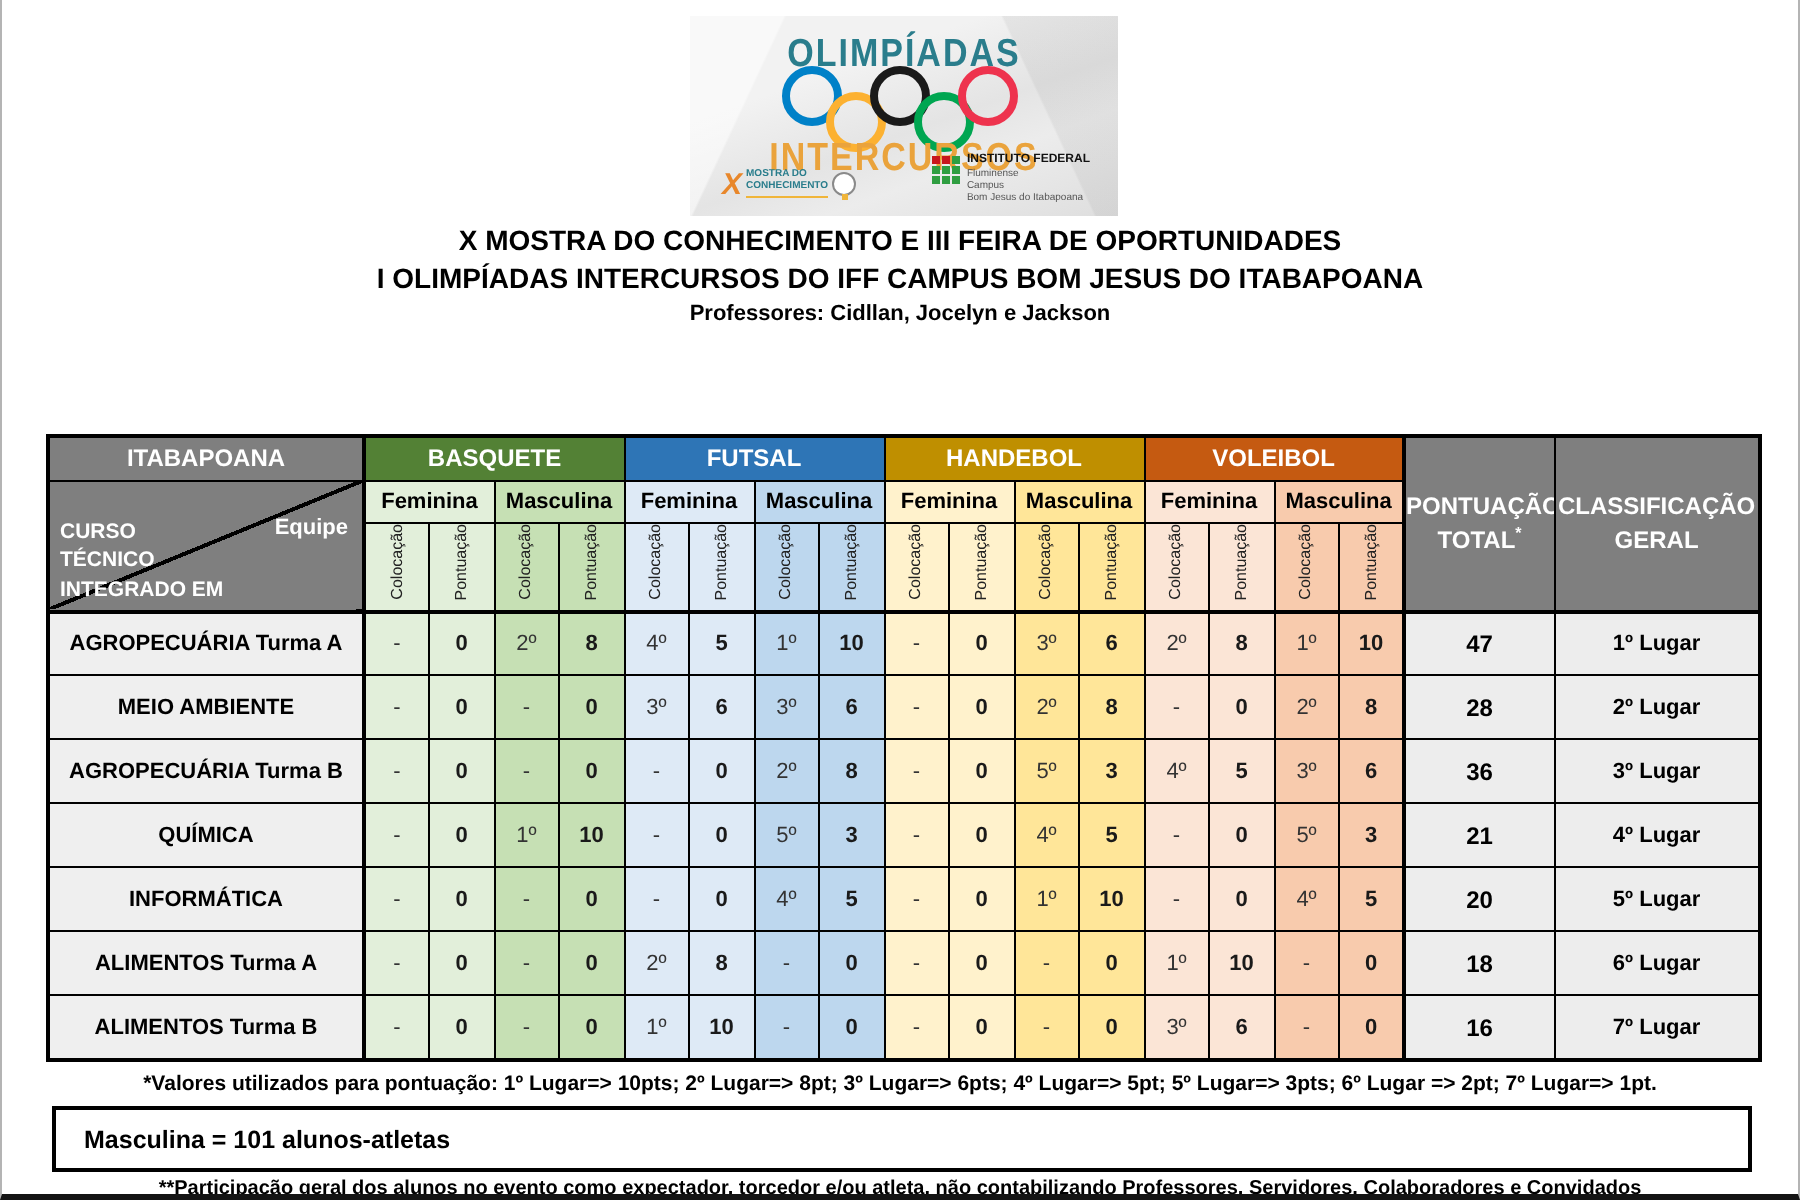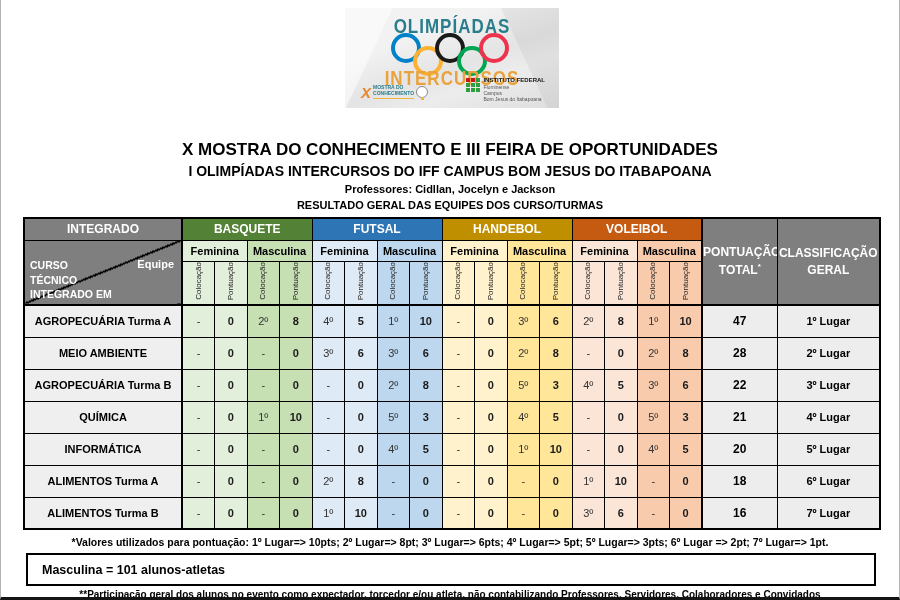--- a/index.html
+++ b/index.html
@@ -41,21 +41,21 @@
   .mini-bulb::after { content:""; position:absolute; left:4px; bottom:-3px; width:3px; height:3px; background:#f0b53a; }
 
   .mini-if { position:absolute; right:14px; bottom:6px; display:flex; align-items:flex-start; gap:3px; z-index:3; }
   .if-grid { display:grid; grid-template-columns:repeat(3,4px); grid-auto-rows:4px; gap:1px; margin-top:1px; }
   .if-sq { width:4px; height:4px; }
   .if-text-name { font-size:6px; font-weight:bold; color:#111; line-height:1.1; }
   .if-text-sub { font-size:5px; color:#555; line-height:1.2; }
 
   
   .titles { position:absolute; top:112px; left:0; width:100%; text-align:center; color:#000; }
-  .t1 { font-size:17px; font-weight:bold;margin-top:28px; }
+  .t1 { font-size:14px; font-weight:bold; }
   .t2 { font-size:14px; font-weight:bold; margin-top:3px; }
   .t3 { font-size:11px; font-weight:600; margin-top:6px; }
   .t4 { font-size:11px; font-weight:600; margin-top:4px; }
   .t5 { font-size:11px; font-weight:bold; margin-top:4px; }
 
   
   table.results {
     position:absolute; left:22px; top:217px; width:856px;
     border-collapse:collapse; table-layout:fixed;
   }
@@ -140,21 +140,20 @@
         <div class="if-text-sub">Campus</div>
         <div class="if-text-sub">Bom Jesus do Itabapoana</div>
       </div>
     </div>
   </div>
 
   <div class="titles">
     <div class="t1">X MOSTRA DO CONHECIMENTO E III FEIRA DE OPORTUNIDADES</div>
     <div class="t2">I OLIMPÍADAS INTERCURSOS DO IFF CAMPUS BOM JESUS DO ITABAPOANA</div>
     <div class="t4">Professores: Cidllan, Jocelyn e Jackson</div>
-    <div class="t5">RESULTADO GERAL DAS EQUIPES DOS CURSO/TURMAS</div>
   </div>
 
   <table class="results">
     <colgroup>
         <col style="width: 158px;">
         <col style="width: 32.5px;">
         <col style="width: 32.5px;">
         <col style="width: 32.5px;">
         <col style="width: 32.5px;">
         <col style="width: 32.5px;">
@@ -167,21 +166,21 @@
         <col style="width: 32.5px;">
         <col style="width: 32.5px;">
         <col style="width: 32.5px;">
         <col style="width: 32.5px;">
         <col style="width: 32.5px;">
         <col style="width: 75px;">
         <col style="width: 103px;">
       </colgroup>
     <thead>
         <tr>
-          <th class="h-gray h-modal">INTEGRADO</th>
+          <th class="h-gray h-modal">ITABAPOANA</th>
           <th class="h-sport" colspan="4" style="background: rgb(83, 129, 53);">BASQUETE</th>
           <th class="h-sport" colspan="4" style="background: rgb(46, 117, 182);">FUTSAL</th>
           <th class="h-sport" colspan="4" style="background: rgb(191, 143, 0);">HANDEBOL</th>
           <th class="h-sport" colspan="4" style="background: rgb(197, 90, 17);">VOLEIBOL</th>
           <th class="h-gray h-total h-two-line" rowspan="3">PONTUAÇÃO<br>TOTAL<sup>*</sup></th>
           <th class="h-gray h-two-line" rowspan="3">CLASSIFICAÇÃO<br>GERAL</th>
         </tr>
         <tr>
           <th class="corner" rowspan="2">
             <div class="corner-course">CURSO<br>TÉCNICO<br>INTEGRADO EM</div>
@@ -269,21 +268,21 @@
           <td class="coloc" style="background: rgb(189, 215, 238);">2º</td>
           <td class="pont" style="background: rgb(189, 215, 238);">8</td>
           <td class="coloc" style="background: rgb(255, 242, 204);">-</td>
           <td class="pont" style="background: rgb(255, 242, 204);">0</td>
           <td class="coloc" style="background: rgb(255, 230, 153);">5º</td>
           <td class="pont" style="background: rgb(255, 230, 153);">3</td>
           <td class="coloc" style="background: rgb(251, 229, 214);">4º</td>
           <td class="pont" style="background: rgb(251, 229, 214);">5</td>
           <td class="coloc" style="background: rgb(248, 203, 173);">3º</td>
           <td class="pont" style="background: rgb(248, 203, 173);">6</td>
-          <td class="c-total-cell">22</td>
+          <td class="c-total-cell">36</td>
           <td class="c-rank-cell">3º Lugar</td>
         </tr>
         <tr>
           <td class="team">QUÍMICA</td>
           <td class="coloc" style="background: rgb(226, 239, 218);">-</td>
           <td class="pont" style="background: rgb(226, 239, 218);">0</td>
           <td class="coloc" style="background: rgb(198, 224, 180);">1º</td>
           <td class="pont" style="background: rgb(198, 224, 180);">10</td>
           <td class="coloc" style="background: rgb(222, 234, 246);">-</td>
           <td class="pont" style="background: rgb(222, 234, 246);">0</td>

